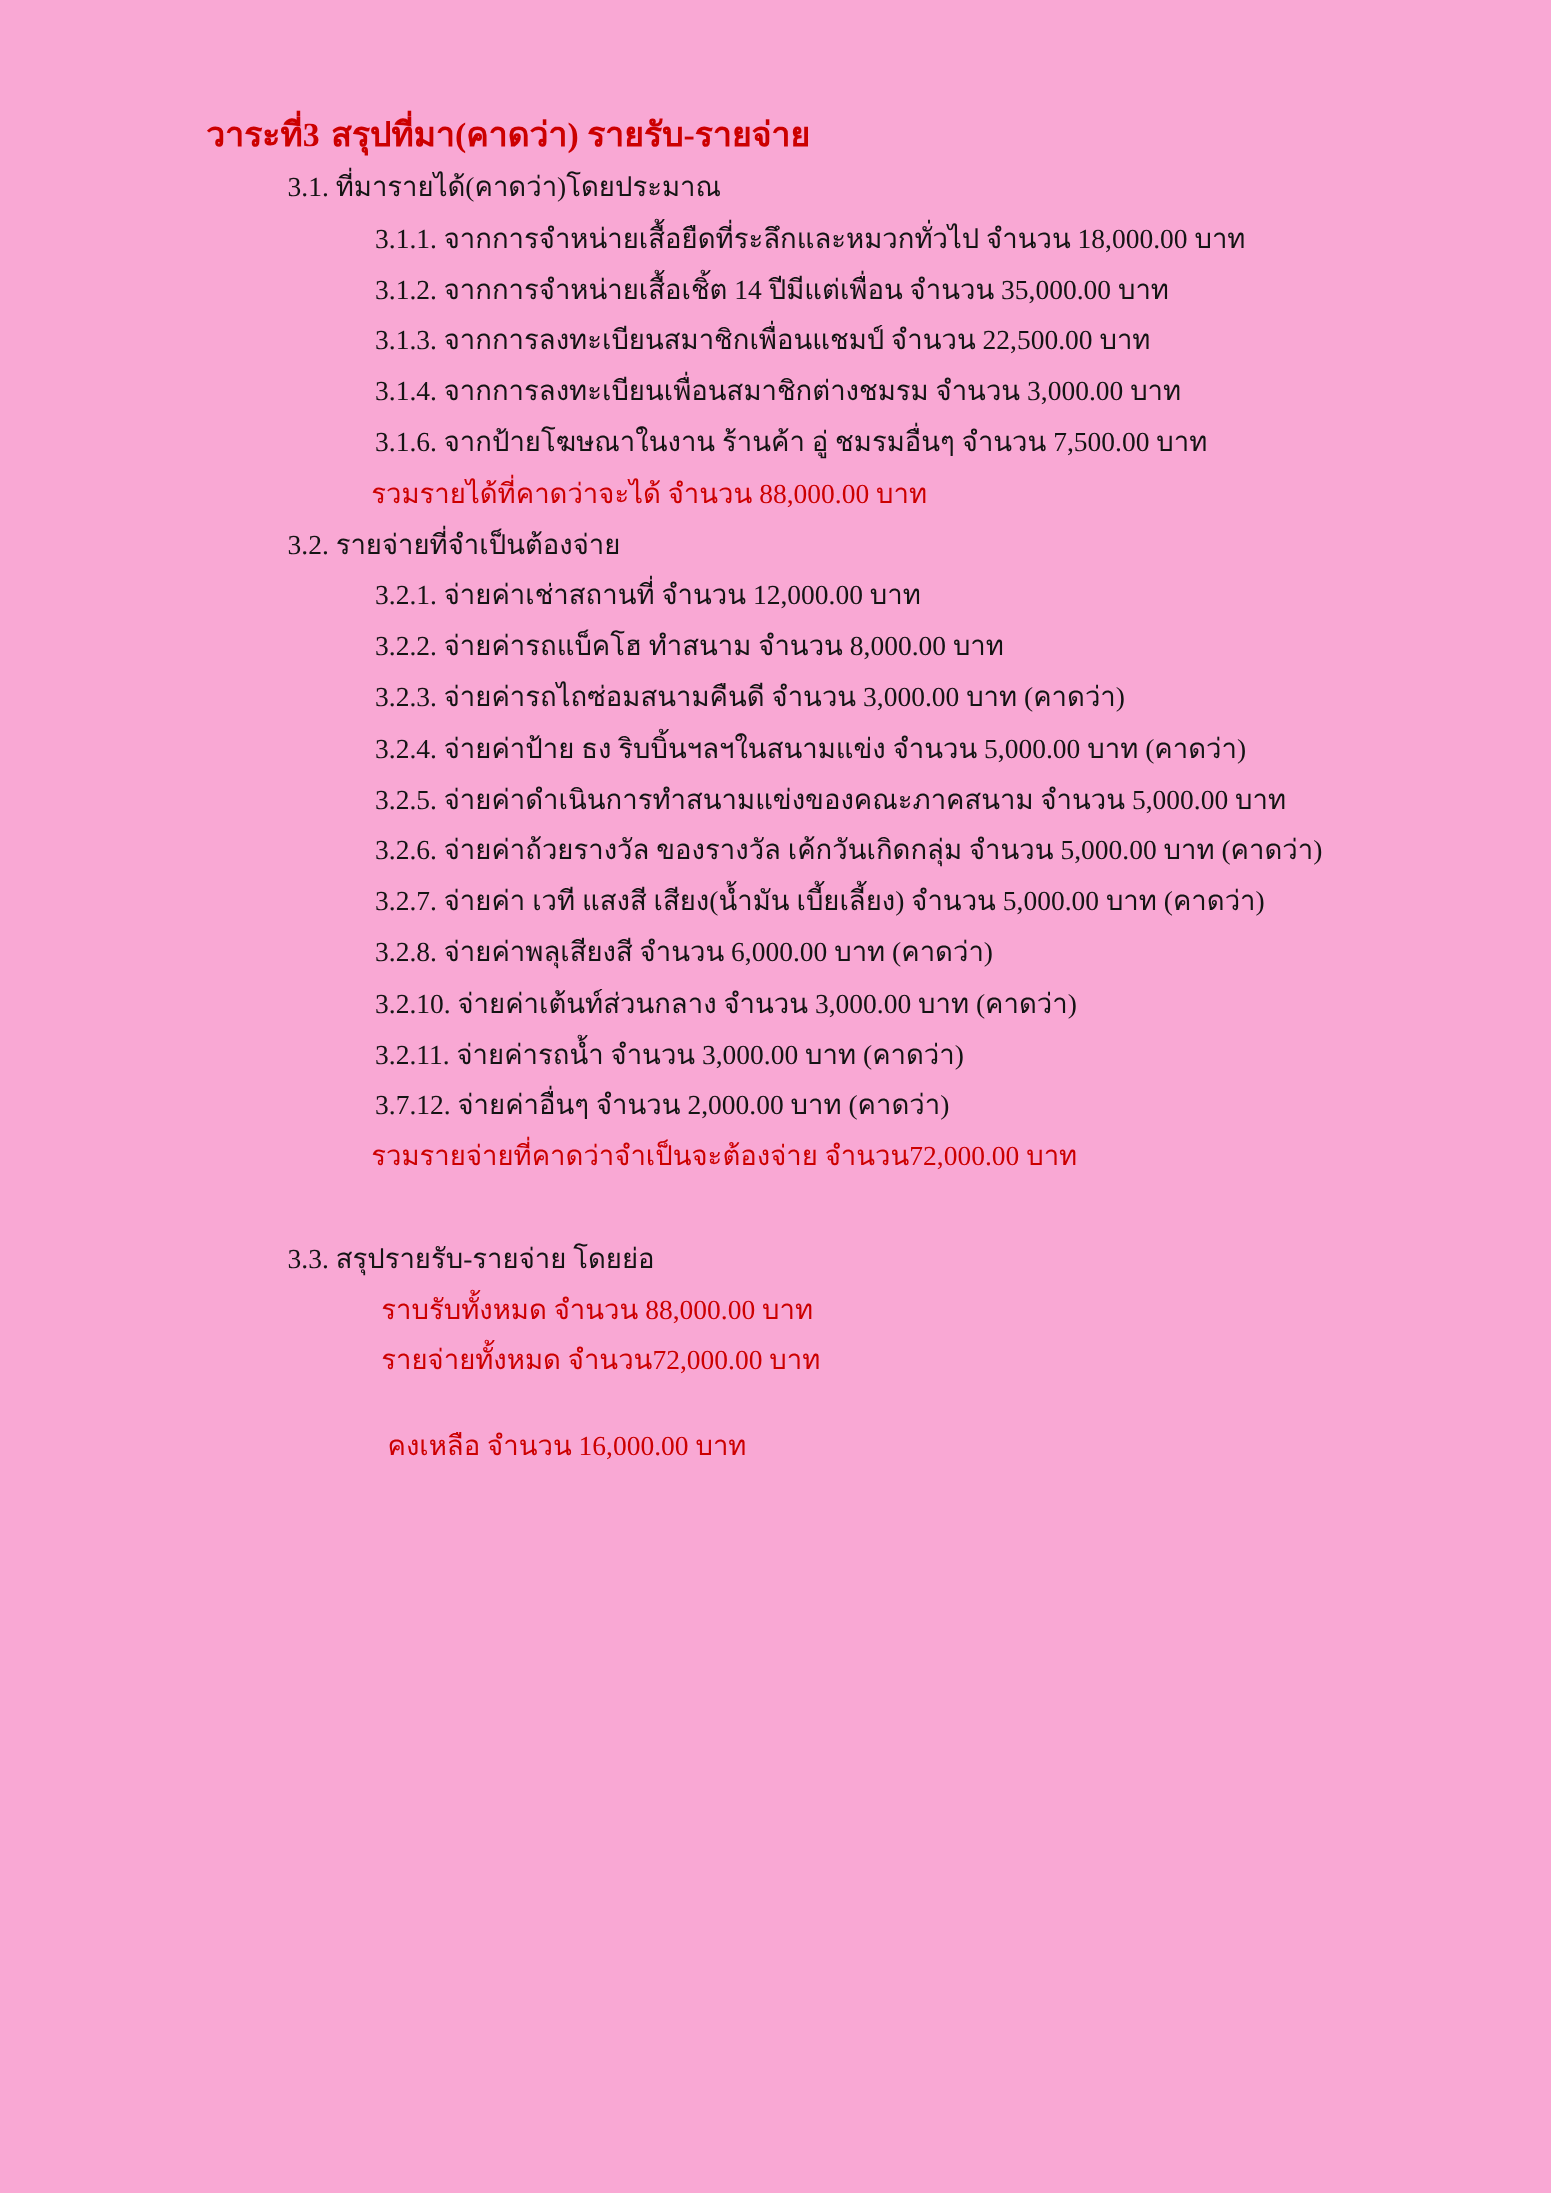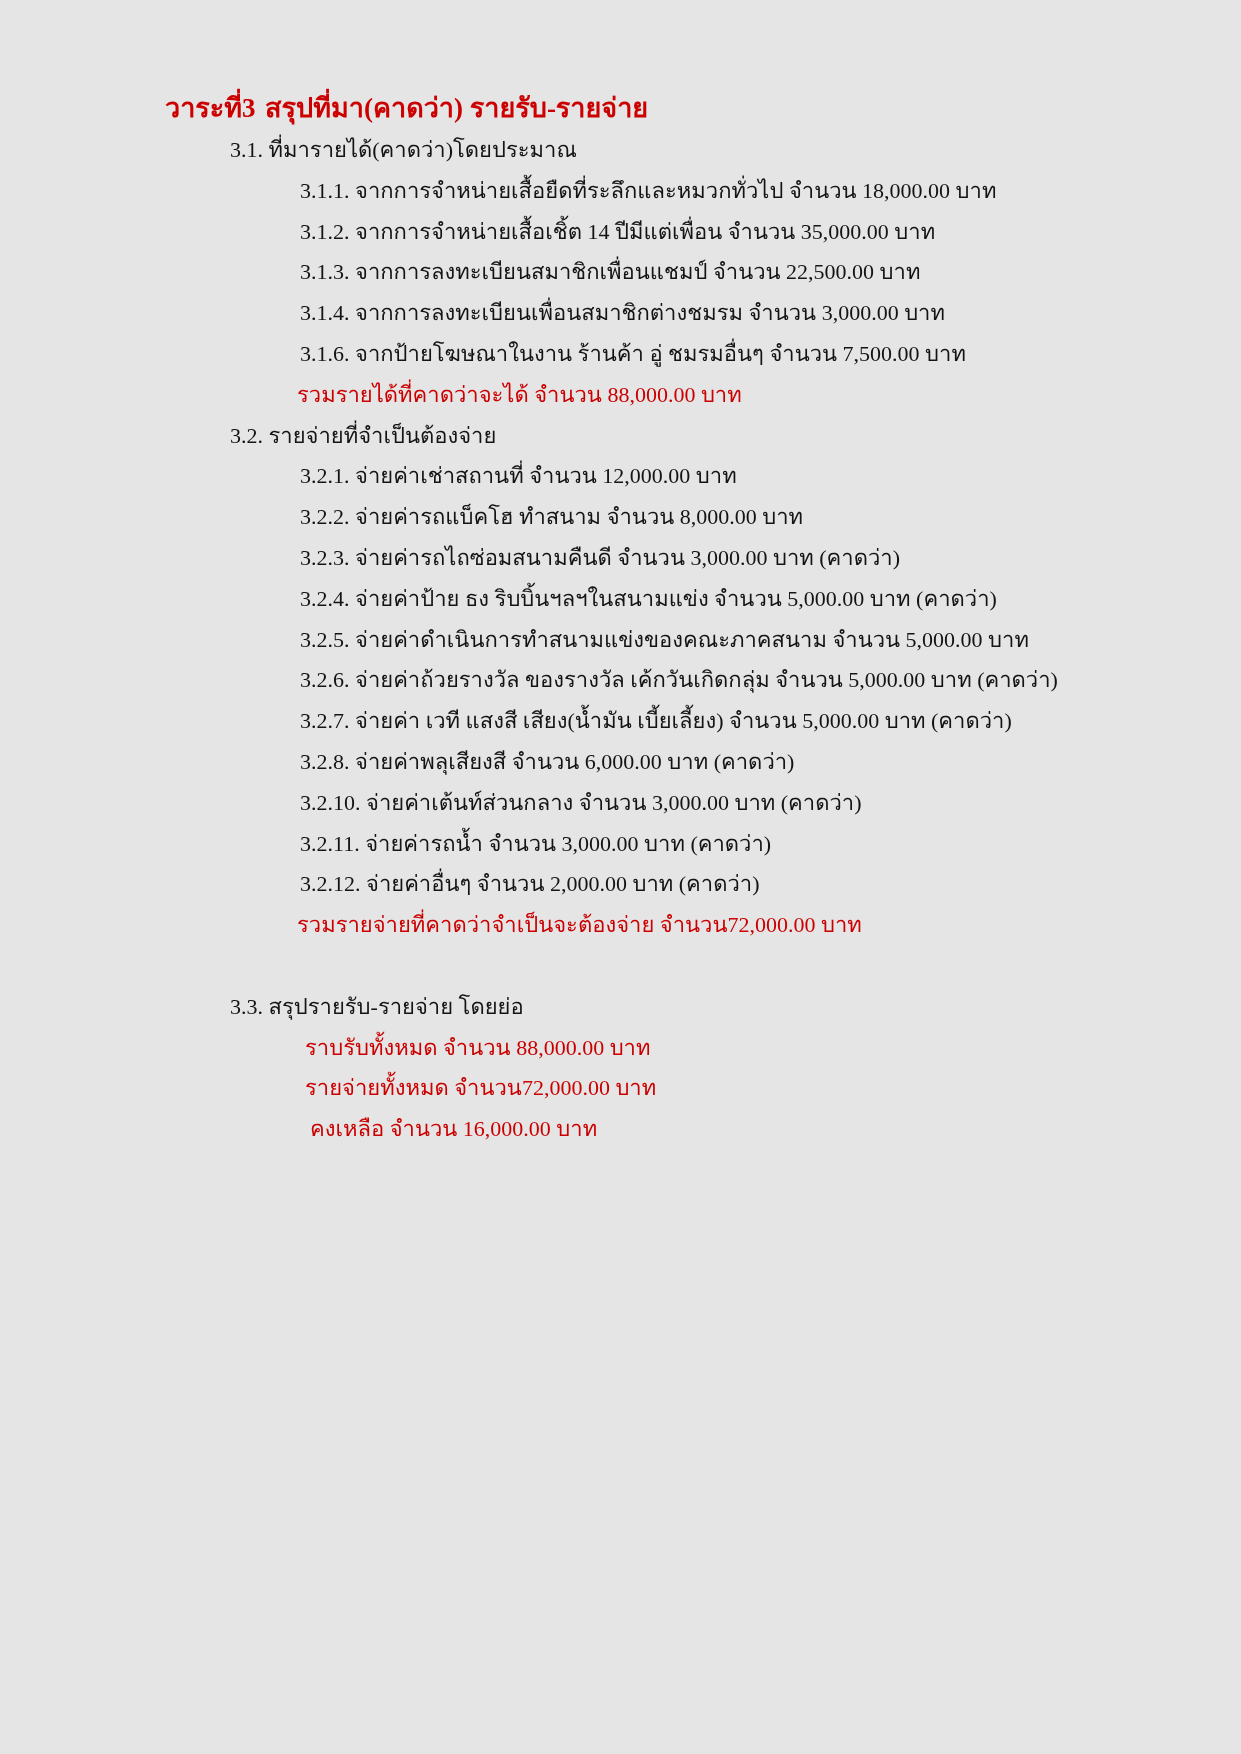--- a/index.html
+++ b/index.html
@@ -11,21 +11,21 @@
     width: 1241px;
     height: 1754px;
     font-family: "Liberation Serif", serif;
     color: #141414;
     overflow: hidden;
   }
   .page {
     position: relative;
     width: 1241px;
     height: 1754px;
-    background: #e5e5e5;
+    background: #f9a8d4;
     padding-top: 86px;
     box-sizing: border-box;
   }
   .line {
     font-size: 22px;
     line-height: 40.8px;
     white-space: nowrap;
   }
   .agenda-heading {
     margin: 0 0 0 165px;
@@ -38,21 +38,21 @@
   .section-heading { margin-left: 230px; }
   .item { margin-left: 300px; }
   .total-red {
     margin-left: 297px;
     color: #cc0000;
   }
   .sum-red {
     margin-left: 305px;
     color: #cc0000;
   }
-  .sum-red-2 { margin-left: 310px; }
+  .sum-red-2 { margin-left: 310px; margin-top: 28px; }
   .note { margin-left: 283px; }
   .spacer { height: 40.8px; }
 </style>
 </head>
 <body>
 
 <div class="page">
 
   <h1 class="agenda-heading"><span class="prefix">วาระที่3</span><span>สรุปที่มา(คาดว่า) รายรับ-รายจ่าย</span></h1>
 
@@ -71,21 +71,21 @@
   <div class="line item">3.2.1. จ่ายค่าเช่าสถานที่ จำนวน 12,000.00 บาท</div>
   <div class="line item">3.2.2. จ่ายค่ารถแบ็คโฮ ทำสนาม จำนวน 8,000.00 บาท</div>
   <div class="line item">3.2.3. จ่ายค่ารถไถซ่อมสนามคืนดี จำนวน 3,000.00 บาท (คาดว่า)</div>
   <div class="line item">3.2.4. จ่ายค่าป้าย ธง ริบบิ้นฯลฯในสนามแข่ง จำนวน 5,000.00 บาท (คาดว่า)</div>
   <div class="line item">3.2.5. จ่ายค่าดำเนินการทำสนามแข่งของคณะภาคสนาม จำนวน 5,000.00 บาท</div>
   <div class="line item">3.2.6. จ่ายค่าถ้วยรางวัล ของรางวัล เค้กวันเกิดกลุ่ม จำนวน 5,000.00 บาท (คาดว่า)</div>
   <div class="line item">3.2.7. จ่ายค่า เวที แสงสี เสียง(น้ำมัน เบี้ยเลี้ยง) จำนวน 5,000.00 บาท (คาดว่า)</div>
   <div class="line item">3.2.8. จ่ายค่าพลุเสียงสี จำนวน 6,000.00 บาท (คาดว่า)</div>
   <div class="line item">3.2.10. จ่ายค่าเต้นท์ส่วนกลาง จำนวน 3,000.00 บาท (คาดว่า)</div>
   <div class="line item">3.2.11. จ่ายค่ารถน้ำ จำนวน 3,000.00 บาท (คาดว่า)</div>
-  <div class="line item">3.2.12. จ่ายค่าอื่นๆ จำนวน 2,000.00 บาท (คาดว่า)</div>
+  <div class="line item">3.7.12. จ่ายค่าอื่นๆ จำนวน 2,000.00 บาท (คาดว่า)</div>
 
   <div class="line total-red">รวมรายจ่ายที่คาดว่าจำเป็นจะต้องจ่าย จำนวน72,000.00 บาท</div>
 
   <div class="spacer"></div>
 
   <div class="line section-heading">3.3. สรุปรายรับ-รายจ่าย โดยย่อ</div>
 
   <div class="line sum-red">ราบรับทั้งหมด จำนวน 88,000.00 บาท</div>
   <div class="line sum-red">รายจ่ายทั้งหมด จำนวน72,000.00 บาท</div>
   <div class="line sum-red sum-red-2">คงเหลือ จำนวน 16,000.00 บาท</div>

